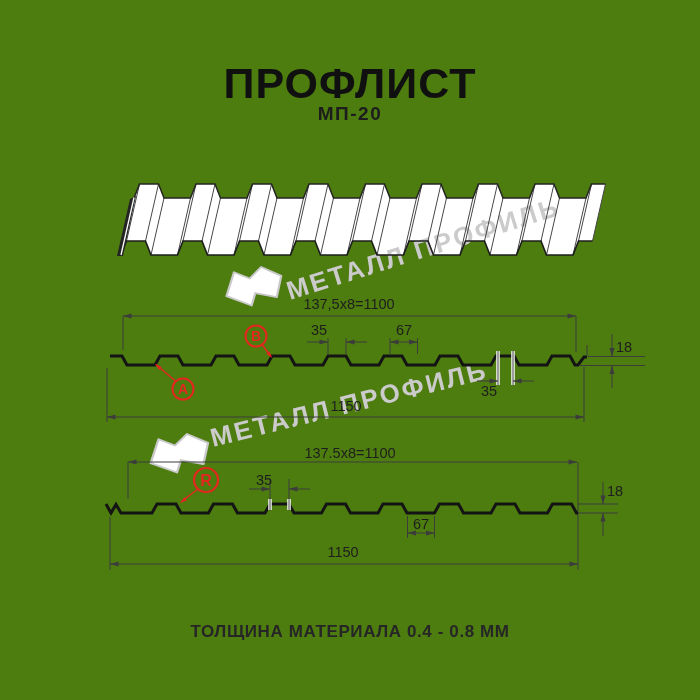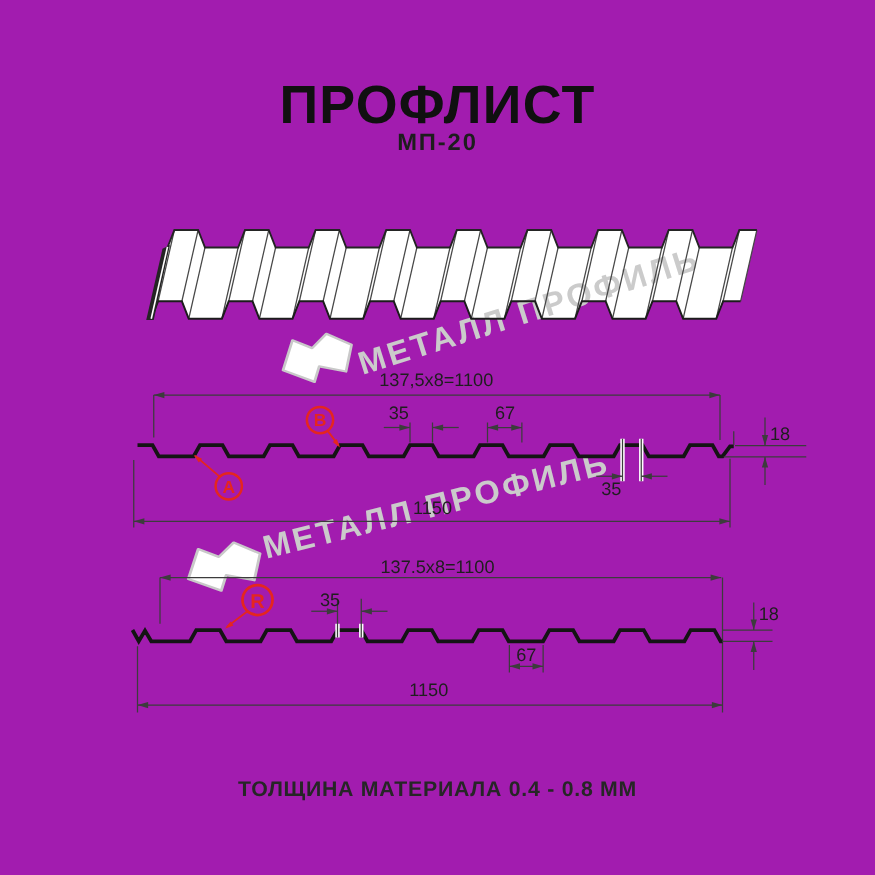--- a/index.html
+++ b/index.html
@@ -1,16 +1,16 @@
 <!DOCTYPE html>
 <html><head>
 <meta charset="utf-8">
 <style>
   html,body{margin:0;padding:0;background:#ffffff;}
-  .page{position:relative;width:700px;height:700px;background:#a21caf;overflow:hidden;
+  .page{position:relative;width:700px;height:700px;background:#4d7c0f;overflow:hidden;
         font-family:"Liberation Sans", sans-serif;}
   svg{display:block;}
   text{font-family:"Liberation Sans", sans-serif;}
   .title{font-size:43px;font-weight:bold;letter-spacing:1px;fill:#101010;}
   .subtitle{font-size:19px;font-weight:600;letter-spacing:1.5px;fill:#1d1d1d;}
   .footer{font-size:17px;font-weight:600;letter-spacing:0.6px;fill:#262626;}
   .dimtxt{font-size:14.5px;fill:#1e1e1e;}
   .wmtext{font-size:26px;font-weight:bold;letter-spacing:2.5px;fill:#cbcbcb;}
   .redletter{font-weight:bold;}
 </style>

